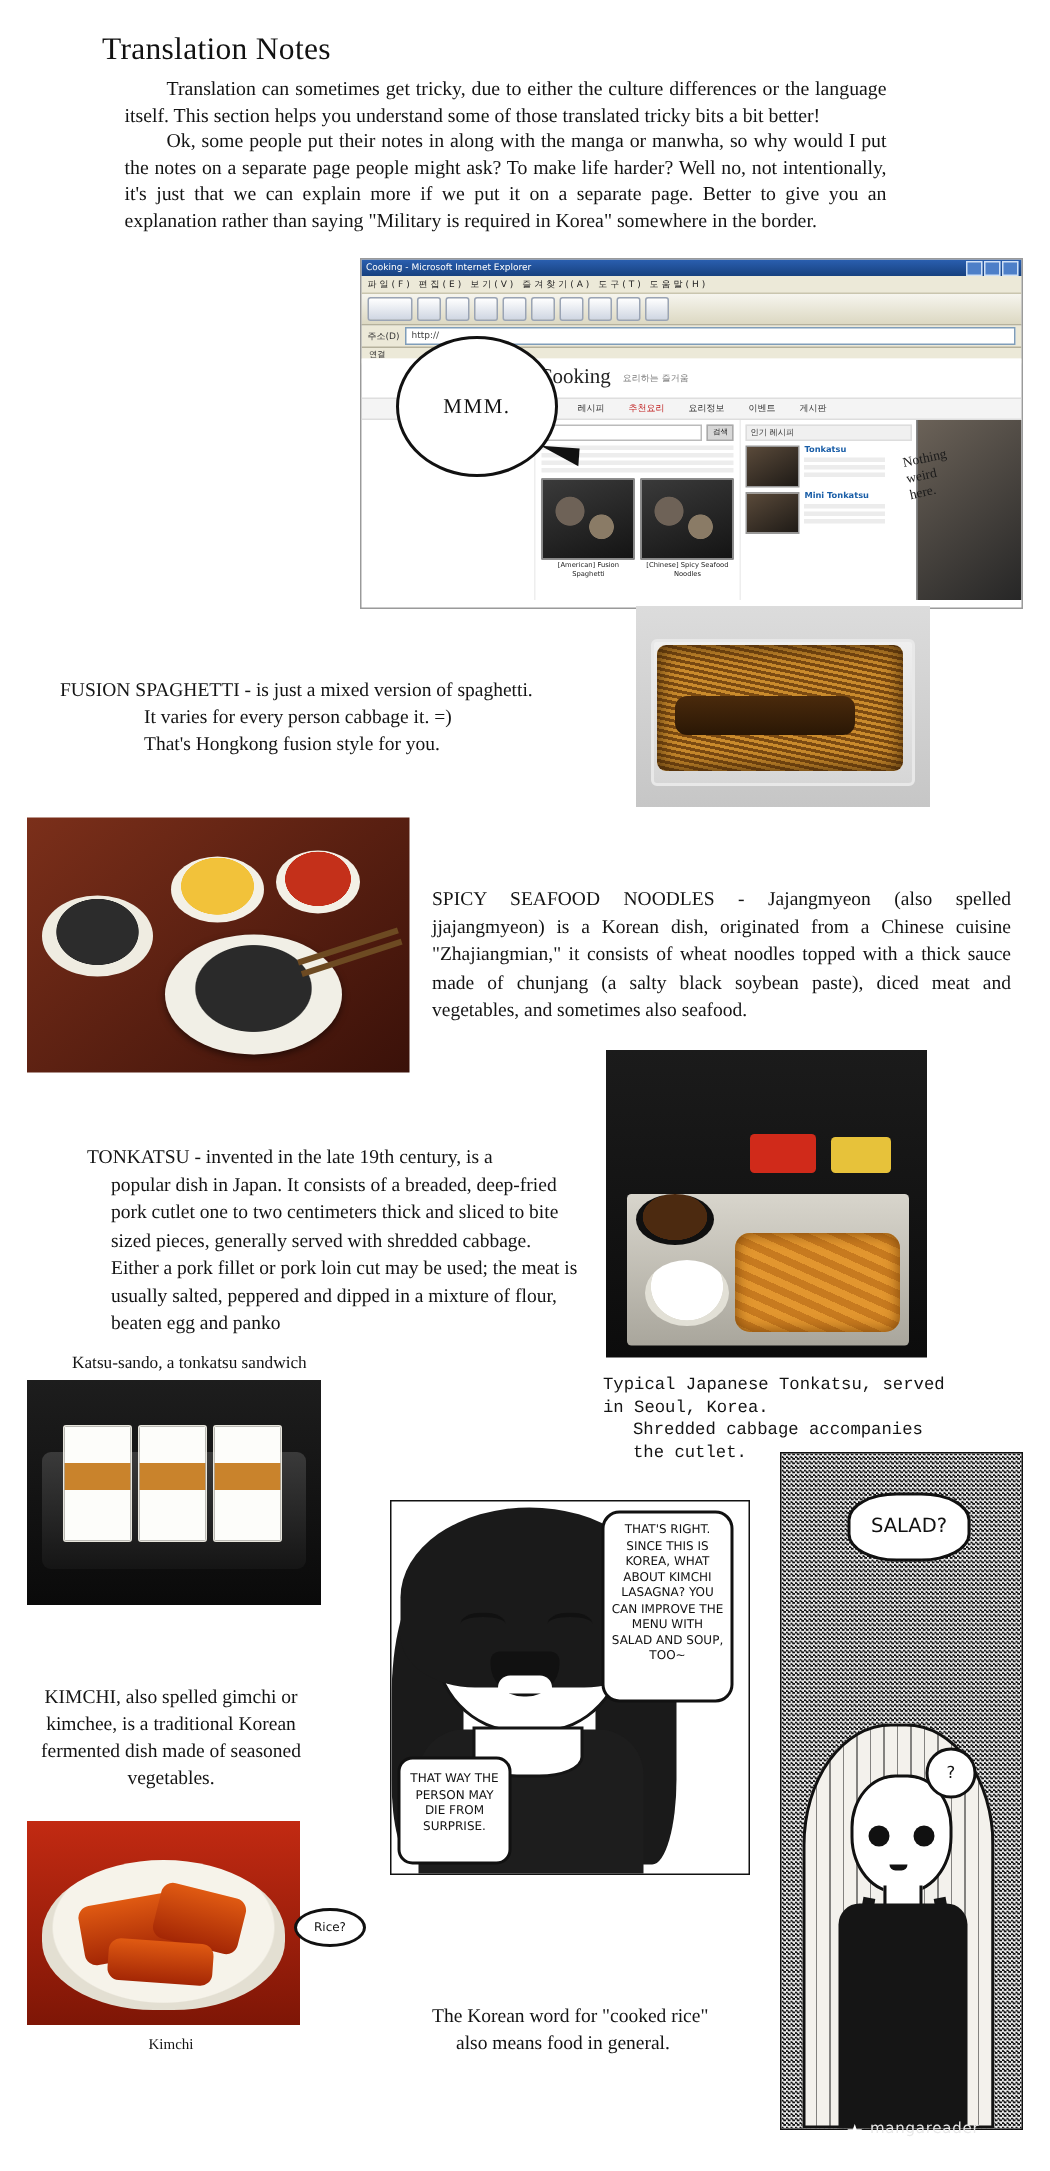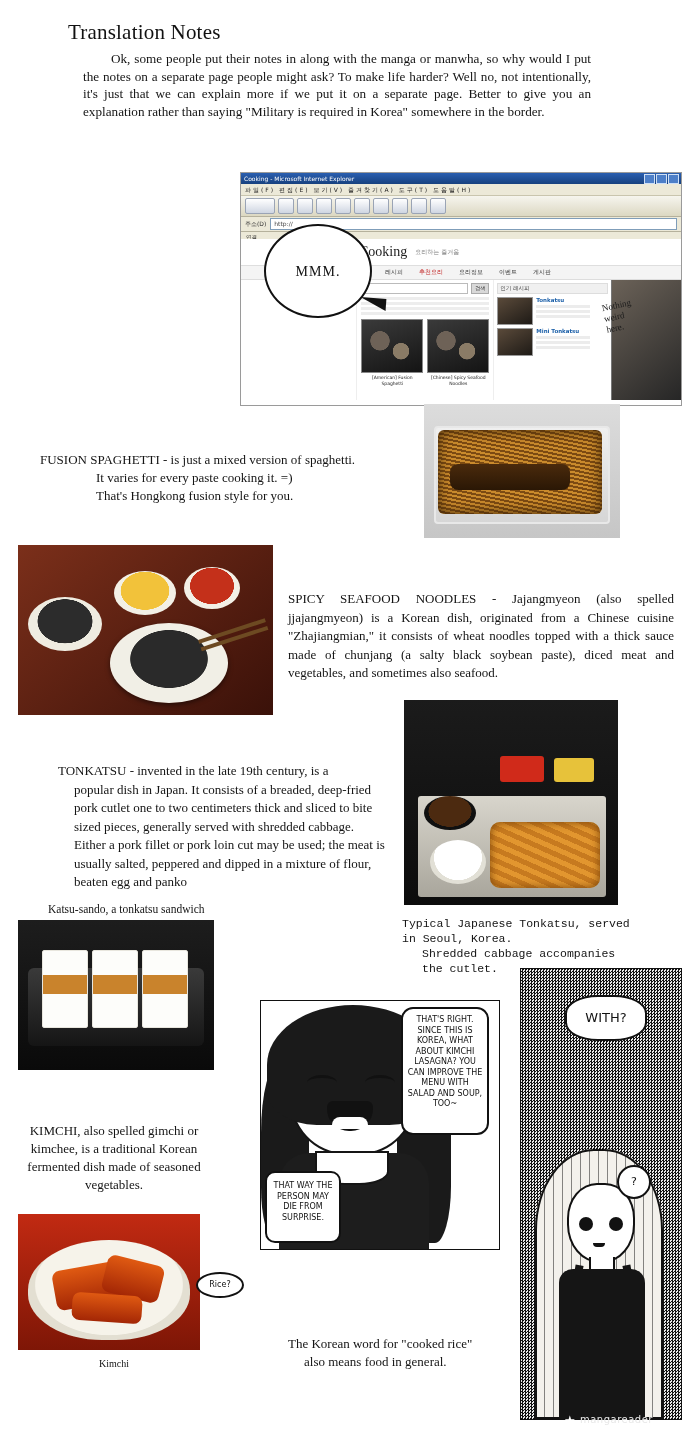--- a/index.html
+++ b/index.html
@@ -577,20 +577,21 @@
   }
 </style>
 </head>
 <body>
 
 <div class="page">
 
   <div class="title">Translation Notes</div>
 
   <div class="intro">
+    <p>Translation can sometimes get tricky, due to either the culture differences or the language itself. This section helps you understand some of those translated tricky bits a bit better!</p>
     <p>Ok, some people put their notes in along with the manga or manwha, so why would I put the notes on a separate page people might ask? To make life harder? Well no, not intentionally, it's just that we can explain more if we put it on a separate page. Better to give you an explanation rather than saying "Military is required in Korea" somewhere in the border.</p>
   </div>
 
   <div class="browser">
     <div class="br-titlebar">
       <span>Cooking - Microsoft Internet Explorer</span>
       <span class="btns">
           <i></i>
           <i></i>
           <i></i>
@@ -690,21 +691,21 @@
     <div>here.</div>
   </div>
 
   <div class="photo ph-fusion">
     <div class="tray"></div>
       <div class="noodles"></div>
       <div class="meat"></div>
   </div>
   <div class="txt fusion-text">
     <div class="l1">FUSION SPAGHETTI - is just a mixed version of spaghetti.</div>
-    <div class="l2">It varies for every paste cooking it. =)</div>
+    <div class="l2">It varies for every person cabbage it. =)</div>
     <div class="l3">That's Hongkong fusion style for you.</div>
   </div>
 
   <div class="photo ph-spicy">
     <div class="bowlC"></div>
       <div class="bowlD"></div>
       <div class="bowlB"></div>
     <div class="bowlA"></div>
       <div class="chop"></div>
   </div>
@@ -763,21 +764,21 @@
     <div class="dg-hair"></div>
     <div class="dg-hair-lines"></div>
     <div class="dg-face"></div>
     <div class="dg-eye l"></div>
     <div class="dg-eye r"></div>
     <div class="dg-mouth"></div>
     <div class="dg-neck"></div>
     <div class="dg-strapL"></div>
     <div class="dg-strapR"></div>
     <div class="dg-dress"></div>
-    <div class="bub bub-food">WITH?</div>
+    <div class="bub bub-food">SALAD?</div>
     <div class="bub bub-q">?</div>
   </div>
 
   <div class="bub-rice">Rice?</div>
 
   <div class="txt rice-text">
     <div>The Korean word for "cooked rice"</div>
     <div class="i">also means food in general.</div>
   </div>
 

